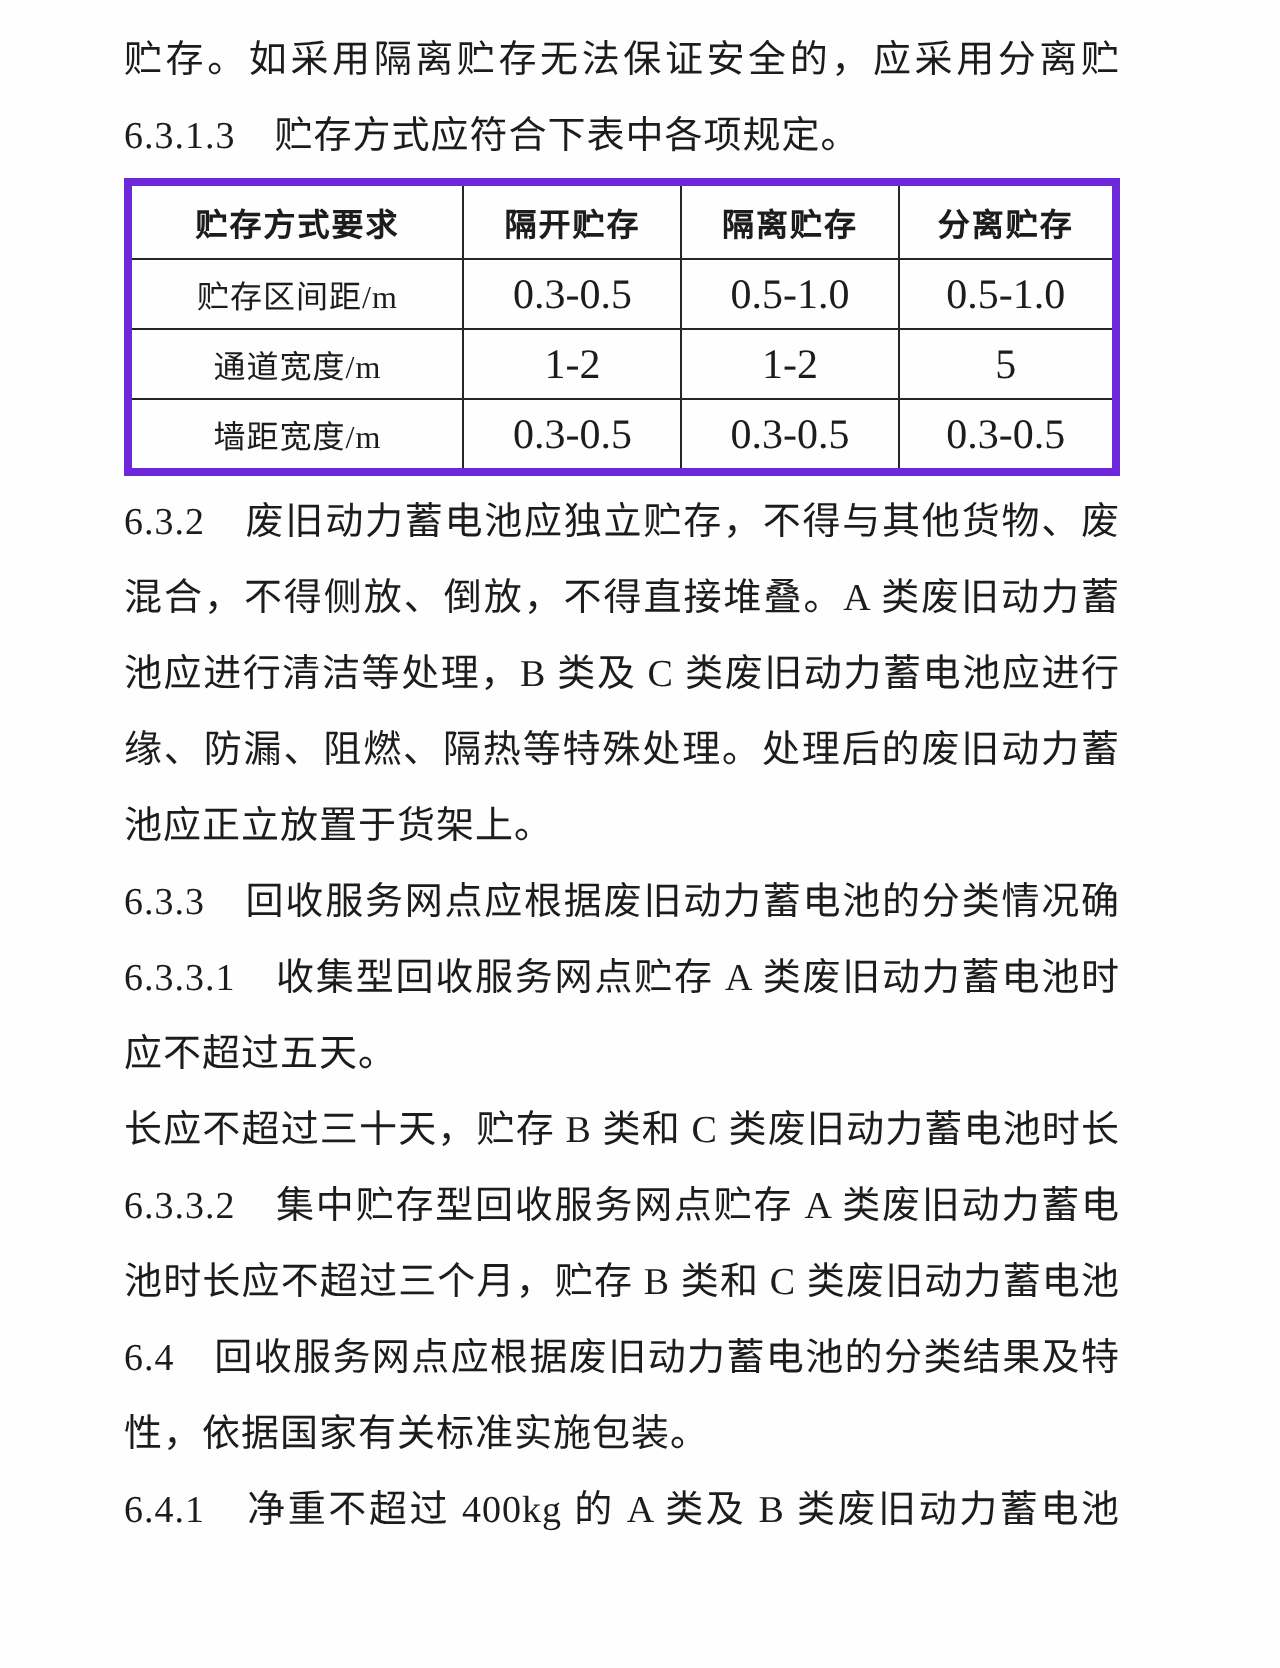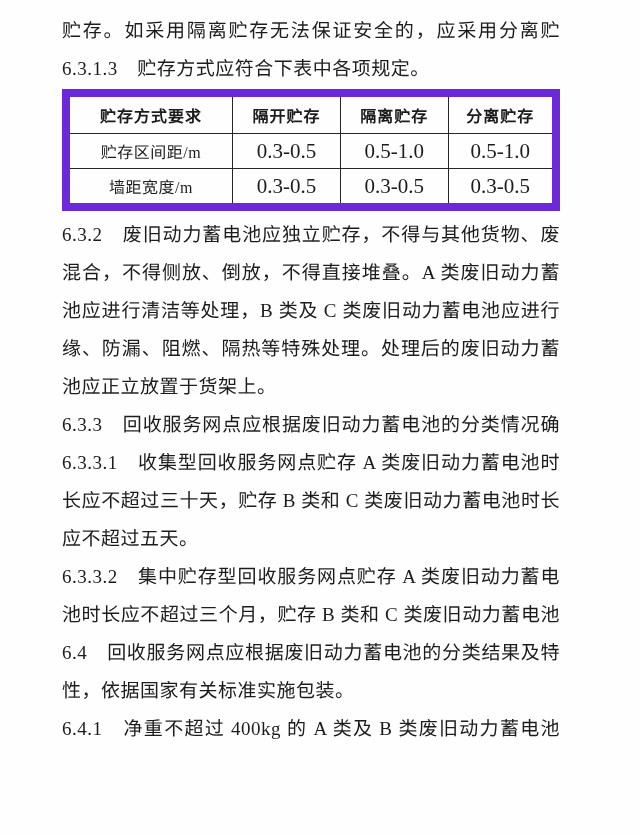--- a/index.html
+++ b/index.html
@@ -30,21 +30,21 @@
   }
   .line.full {
     white-space: normal;
     text-align: justify;
     text-align-last: justify;
   }
   table.storage {
     width: 100%;
     border-collapse: collapse;
     table-layout: fixed;
-    border: 8px solid #6d28d9;
+    border: 4px solid #6d28d9;
     margin: 1px 0 5px 0;
     padding-left: 33px;
   }
   table.storage th, table.storage td {
     border: 1.5px solid #262626;
     text-align: center;
     vertical-align: middle;
     padding: 0;
     overflow: hidden;
     white-space: nowrap;
@@ -93,20 +93,26 @@
         <th>隔离贮存</th>
         <th>分离贮存</th>
       </tr>
       <tr>
         <td class="rowlabel">贮存区间距/m</td>
         <td>0.3-0.5</td>
         <td>0.5-1.0</td>
         <td>0.5-1.0</td>
       </tr>
       <tr>
+        <td class="rowlabel">通道宽度/m</td>
+        <td>1-2</td>
+        <td>1-2</td>
+        <td>5</td>
+      </tr>
+      <tr>
         <td class="rowlabel">墙距宽度/m</td>
         <td>0.3-0.5</td>
         <td>0.3-0.5</td>
         <td>0.3-0.5</td>
       </tr>
     </tbody>
   </table>
 
   <div class="para">
     <div class="line full">6.3.2　废旧动力蓄电池应独立贮存，不得与其他货物、废物</div>
@@ -115,22 +121,22 @@
     <div class="line full">缘、防漏、阻燃、隔热等特殊处理。处理后的废旧动力蓄电</div>
     <div class="line">池应正立放置于货架上。</div>
   </div>
 
   <div class="para">
     <div class="line full">6.3.3　回收服务网点应根据废旧动力蓄电池的分类情况确</div>
   </div>
 
   <div class="para">
     <div class="line full">6.3.3.1　收集型回收服务网点贮存 A 类废旧动力蓄电池时</div>
+    <div class="line">应不超过五天。</div>
     <div class="line full">长应不超过三十天，贮存 B 类和 C 类废旧动力蓄电池时长</div>
-    <div class="line">应不超过五天。</div>
   </div>
 
   <div class="para">
     <div class="line full">6.3.3.2　集中贮存型回收服务网点贮存 A 类废旧动力蓄电</div>
     <div class="line full">池时长应不超过三个月，贮存 B 类和 C 类废旧动力蓄电池</div>
   </div>
 
   <div class="para">
     <div class="line full">6.4　回收服务网点应根据废旧动力蓄电池的分类结果及特</div>
     <div class="line">性，依据国家有关标准实施包装。</div>

